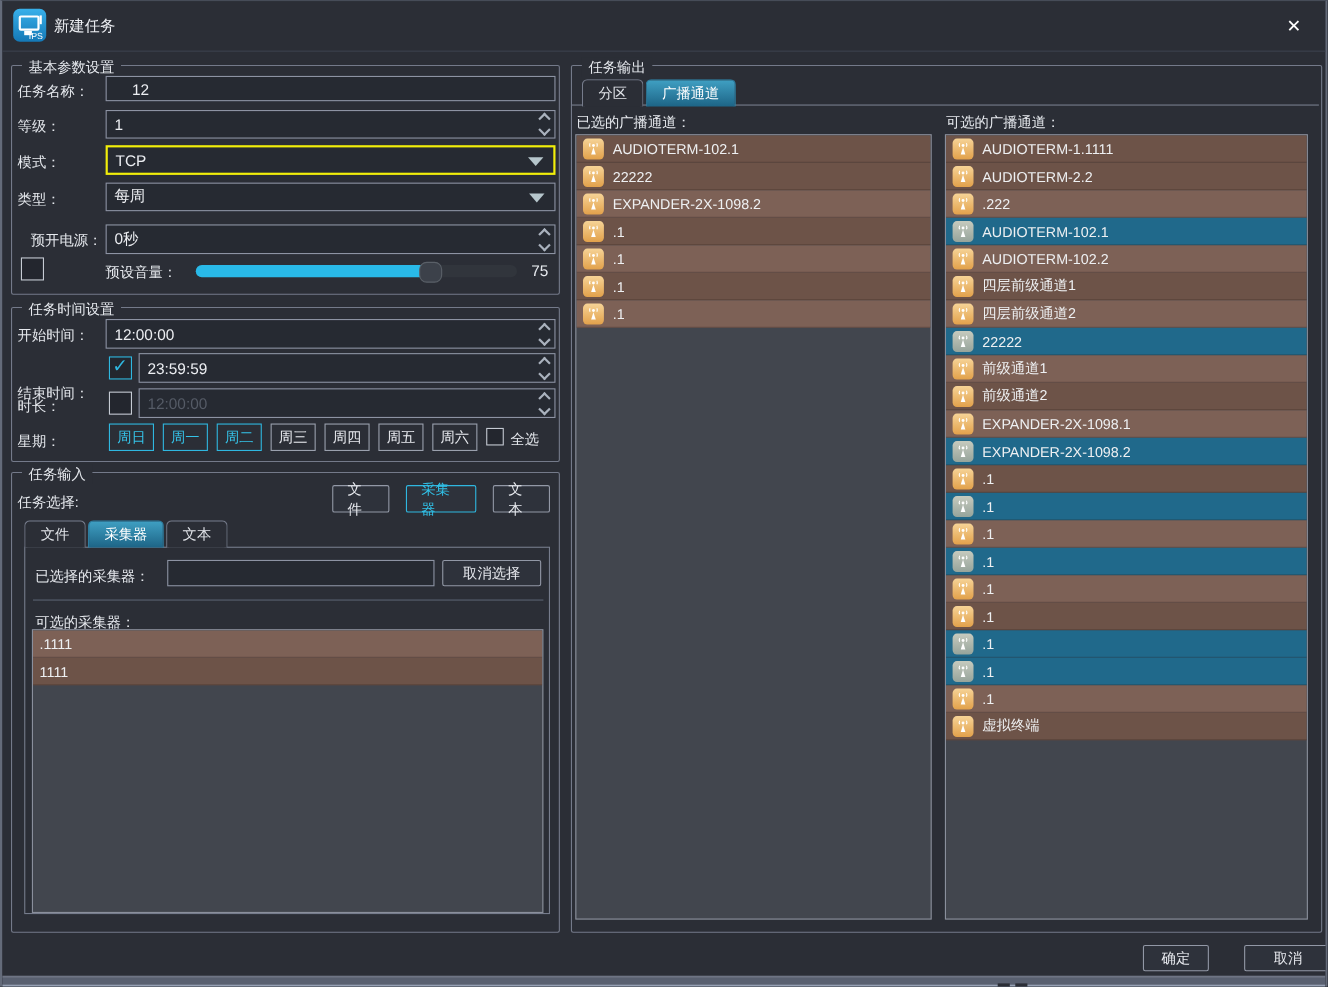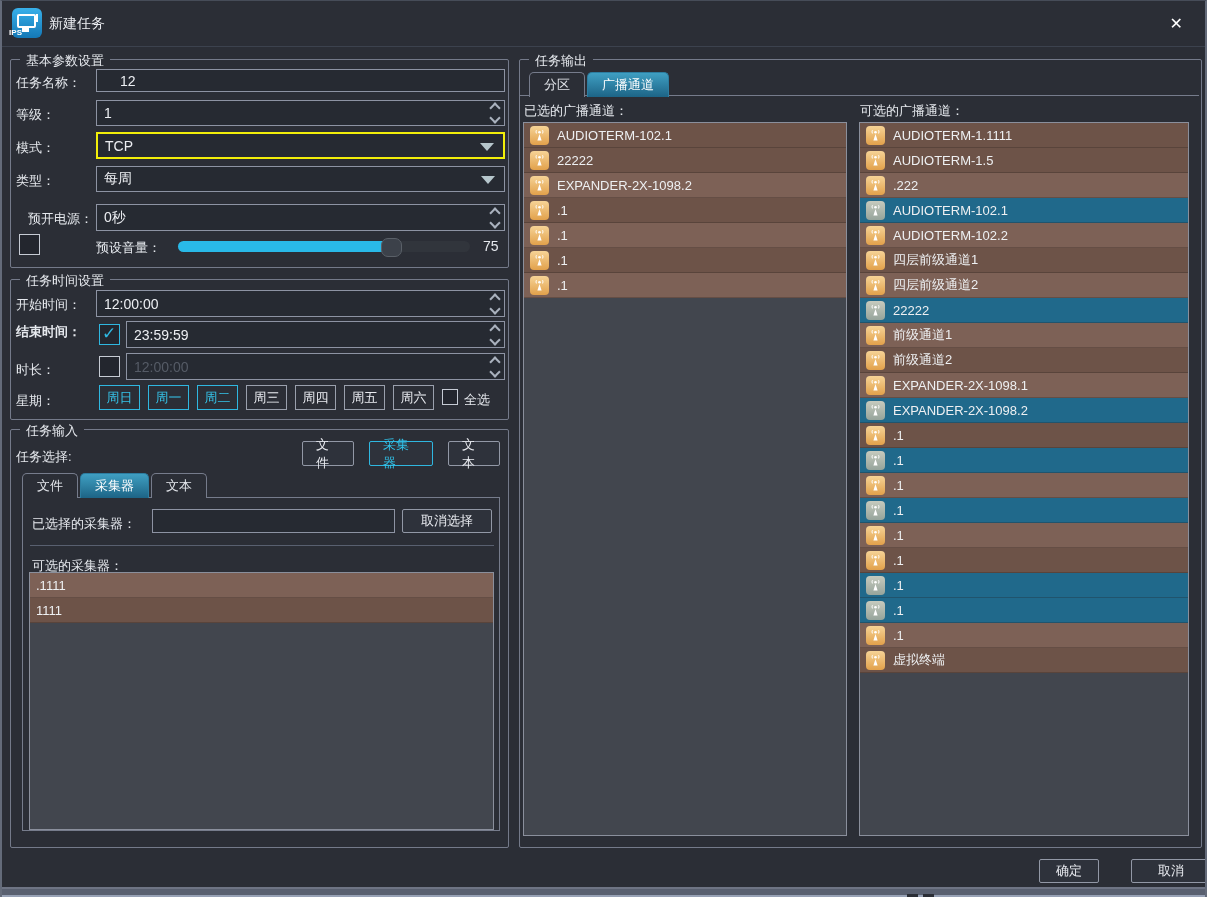--- a/index.html
+++ b/index.html
@@ -6,21 +6,21 @@
   #win{position:relative;width:1207px;height:897px;background:#2b2e36;overflow:hidden;
        border-left:2px solid #646b7a;border-right:2px solid #646b7a;border-top:1px solid #464c58;box-sizing:border-box;}
   .lbl{position:absolute;color:#e6e9ee;font-size:13px;white-space:nowrap;}
   
   #titlebar{position:absolute;left:0;top:0;right:0;height:45px;border-bottom:1px solid #3c424e;}
   #appicon{position:absolute;left:10px;top:7px;width:30px;height:30px;border-radius:6px;
            background:linear-gradient(#38b0ea,#1478b6);}
   #appicon .mon{position:absolute;left:5px;top:6px;width:15px;height:10px;border:2px solid #fff;border-radius:2px;}
   #appicon .stand{position:absolute;left:10px;top:20px;width:7px;height:2px;background:#fff;box-shadow:0 2px 0 -0px #fff;}
   #appicon .bang{position:absolute;right:4px;top:6px;width:2px;height:8px;background:#fff;}
-  #appicon .ips{position:absolute;right:20px;bottom:1px;color:#fff;font-size:8px;font-weight:bold;letter-spacing:0;}
+  #appicon .ips{position:absolute;right:3px;bottom:1px;color:#fff;font-size:8px;font-weight:normal;letter-spacing:0;}
   #title{position:absolute;left:47px;top:14px;color:#eceef2;font-size:14px;}
   #close{position:absolute;right:22px;top:13px;color:#fff;font-size:16px;font-weight:bold;cursor:default;}
   
   .group{position:absolute;border:1px solid #747a8a;border-radius:2px;}
   .legend{position:absolute;background:#2b2e36;padding:0 6px;color:#e6e9ee;font-size:13px;}
   
   .inp{position:absolute;background:#262a32;border:1px solid #8d93a3;color:#eceef2;font-size:14px;
        padding:0 7px;display:flex;align-items:center;box-sizing:border-box;}
   .inp.disabled{color:#555b66;}
   .inp.yellow{border:2px solid #f2ee0a;}
@@ -139,21 +139,21 @@
 
   <span class="lbl" style="left:14px;top:295px;">开始时间：</span>
   <div class="inp" style="left:94px;top:289px;width:409px;height:27px;">
     <span>12:00:00</span>
     <span class="spinner">
         <span class="chev"></span>
         <span class="chev down"></span>
       </span>
   </div>
 
-  <span class="lbl" style="left:14px;top:322px;font-weight:bold;">结束时间：</span>
+  <span class="lbl" style="left:14px;top:348px;">结束时间：</span>
   <span class="cb checked" style="left:97px;top:323px;width:21px;height:21px;"></span>
   <div class="inp" style="left:124px;top:320px;width:379px;height:27px;">
     <span>23:59:59</span>
     <span class="spinner">
         <span class="chev"></span>
         <span class="chev down"></span>
       </span>
   </div>
 
   <span class="lbl" style="left:14px;top:360px;">时长：</span>
@@ -307,21 +307,21 @@
         <span>AUDIOTERM-1.1111</span>
       </div>
       <div class="row dark">
         <span class="ch-icon">
           <svg width="13" height="13" viewBox="0 0 16 16">
             <circle cx="8" cy="4" r="1.6" fill="#fff"></circle>
             <path d="M8 6 L10.6 14 L5.4 14 Z" fill="#fff"></path>
             <path d="M4.2 5.5 A4.5 4.5 0 0 1 4.2 1.5 M11.8 1.5 A4.5 4.5 0 0 1 11.8 5.5" stroke="#fff" stroke-width="1.2" fill="none"></path>
           </svg>
         </span>
-        <span>AUDIOTERM-1.5</span>
+        <span>AUDIOTERM-2.2</span>
       </div>
       <div class="row light">
         <span class="ch-icon">
           <svg width="13" height="13" viewBox="0 0 16 16">
             <circle cx="8" cy="4" r="1.6" fill="#fff"></circle>
             <path d="M8 6 L10.6 14 L5.4 14 Z" fill="#fff"></path>
             <path d="M4.2 5.5 A4.5 4.5 0 0 1 4.2 1.5 M11.8 1.5 A4.5 4.5 0 0 1 11.8 5.5" stroke="#fff" stroke-width="1.2" fill="none"></path>
           </svg>
         </span>
         <span>.222</span>

